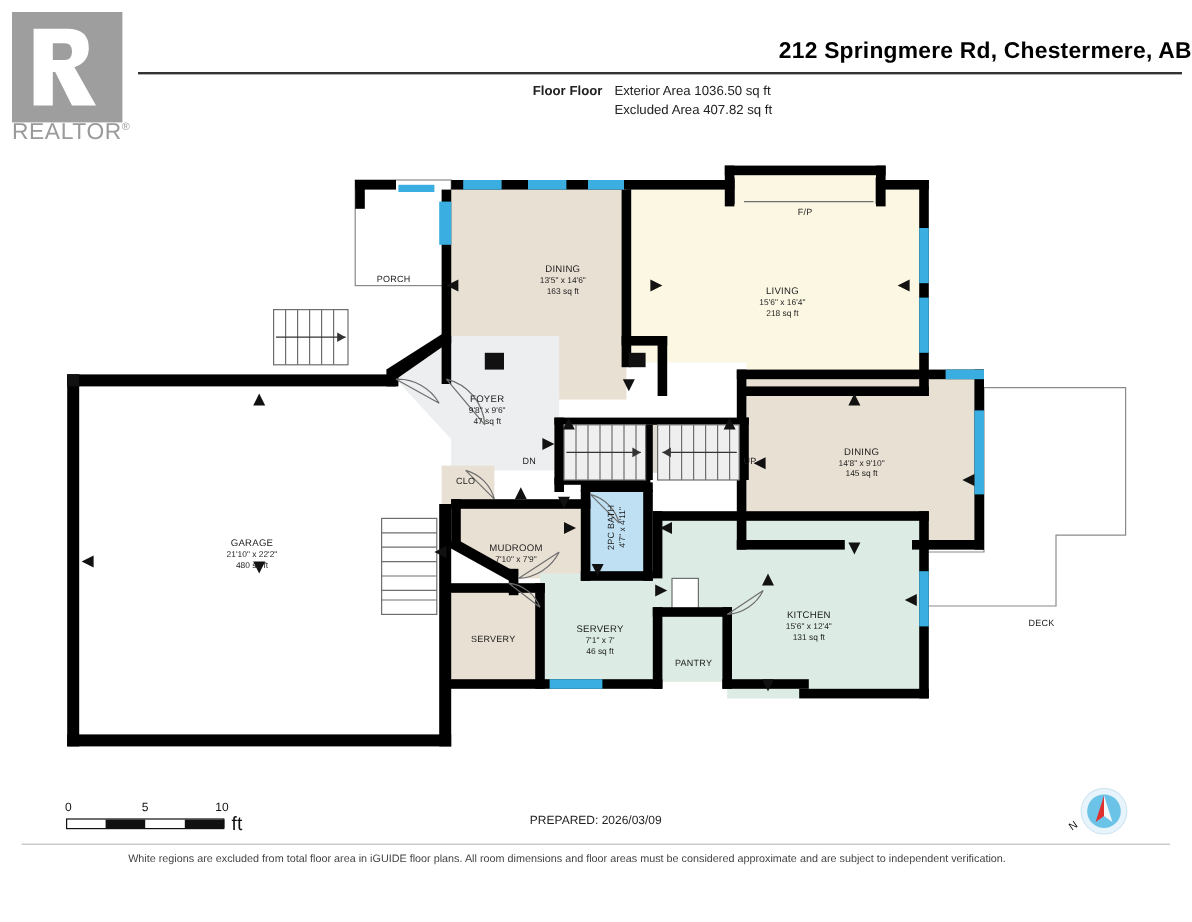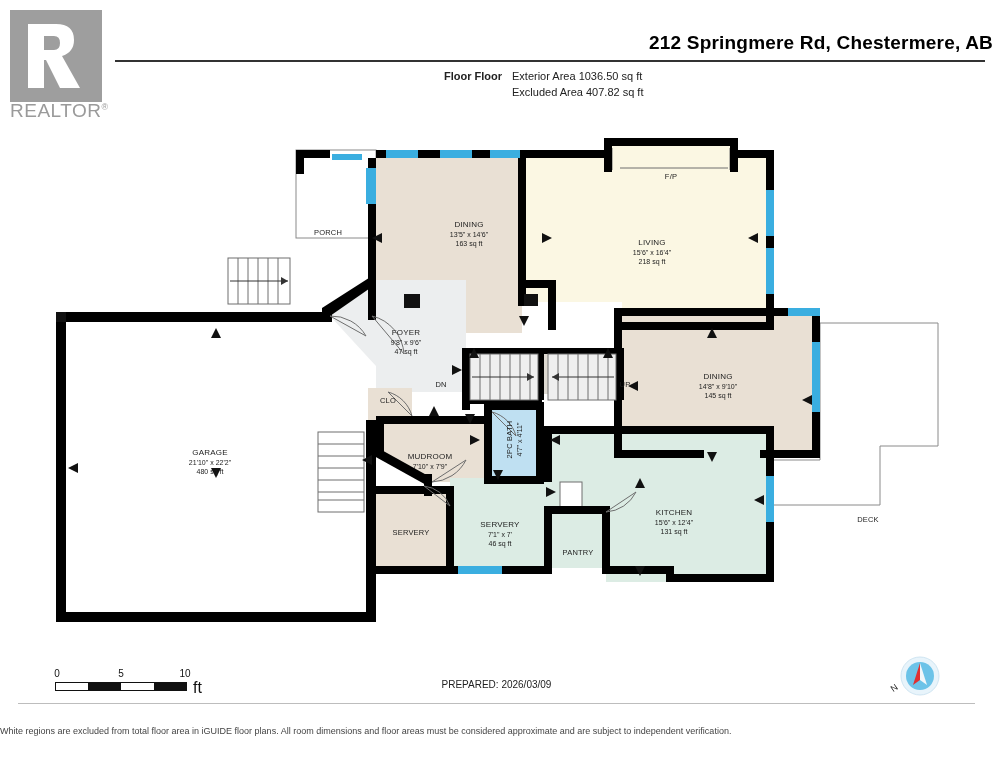--- a/index.html
+++ b/index.html
@@ -53,22 +53,22 @@
   .sb-bar i{position:absolute;top:0;height:7px;background:#111;display:block;}
   .sb-ft{position:absolute;left:138px;top:11px;font-size:16px;color:#111;}
 
   .prepared{position:absolute;left:0;top:679px;width:993px;text-align:center;font-size:10px;color:#222;}
 
   .compass{position:absolute;left:893px;top:655px;width:50px;height:46px;}
   .compass .n{position:absolute;left:-2px;top:28px;font-size:9px;color:#111;
      transform:rotate(-35deg);}
 
   .footline{position:absolute;left:18px;top:703px;width:957px;height:1px;background:#bdbdbd;}
-  .disclaimer{position:absolute;left:0;top:710px;width:945px;text-align:left;
-     font-size:9px;color:#444;margin-top:16px;}
+  .disclaimer{position:absolute;left:0;top:710px;width:945px;text-align:center;
+     font-size:9px;color:#444;}
 </style>
 </head>
 <body>
 
 <div class="page">
 
   <div class="logo-box">
     <div class="logo-sq"></div>
     <svg class="logo-r" viewBox="0 0 92 92">
       <path d="M18 14 H46 Q64 14 64 30 Q64 42 52 46 L70 78 H50 L36 50 H34 V78 H18 Z

